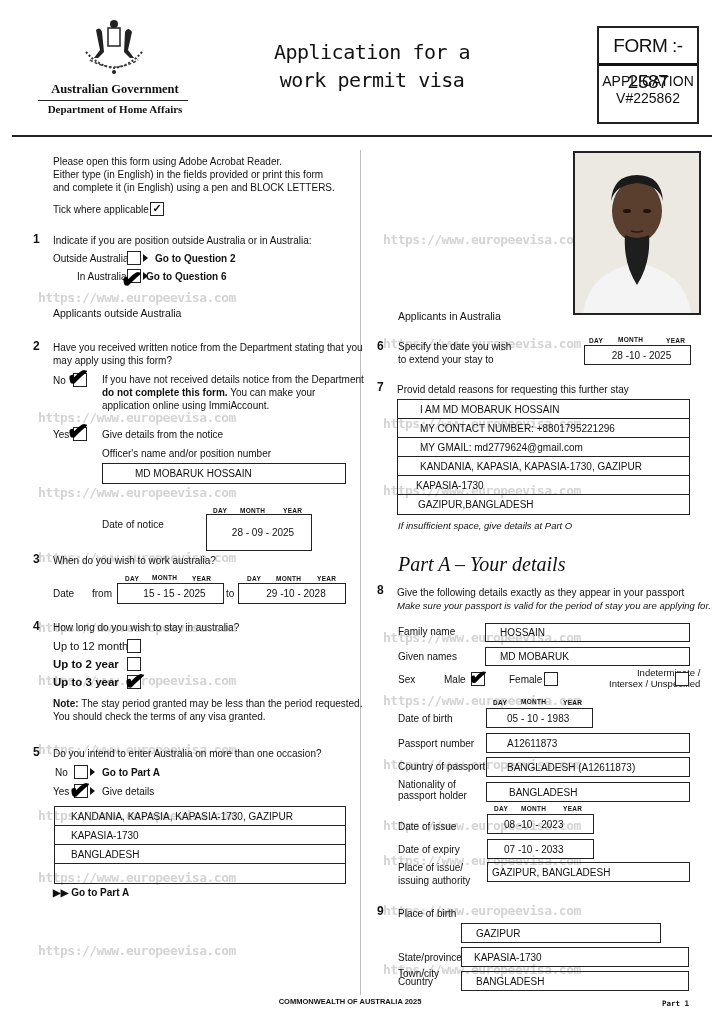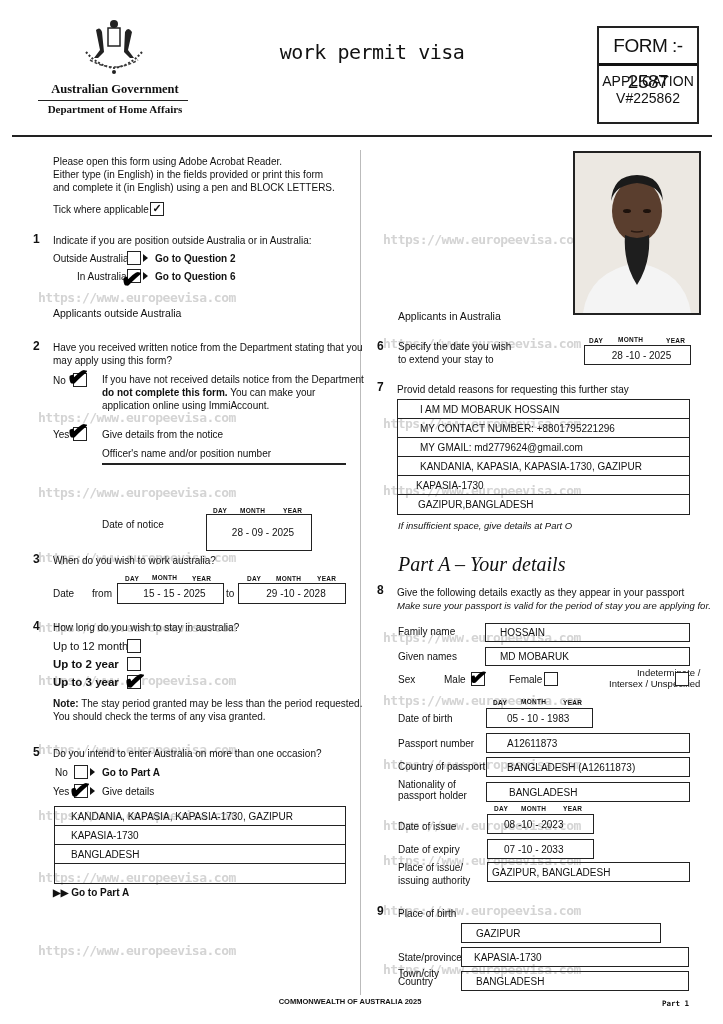--- a/index.html
+++ b/index.html
@@ -56,20 +56,21 @@
   <path d="M54 14 Q50 8 47 14 L46 34 L52 40 L56 40 L50 32 Z" fill="#222"></path>
   <path d="M8 34 Q20 48 36 50 Q52 48 64 34" fill="none" stroke="#333" stroke-width="2" stroke-dasharray="2 2"></path>
   <path d="M12 42 Q36 56 60 42" fill="none" stroke="#444" stroke-width="1.5" stroke-dasharray="3 2"></path>
   <circle cx="36" cy="54" r="2" fill="#222"></circle>
 </svg>
 <div class="gov-name">Australian Government</div>
 <div class="gov-rule"></div>
 <div class="gov-dept">Department of Home Affairs</div>
 
 <div class="main-title">
+  <div>Application for a</div>
   <div>work permit visa</div>
 </div>
 
 <div class="form-box">
   <div class="form-no">FORM :- 2587</div>
   <div class="form-app">
     <div>APPLICATION</div>
     <div>V#225862</div>
   </div>
 </div>
@@ -108,39 +109,40 @@
 <div class="qn" style="left:33px;top:232px;">1</div>
 <div class="t" style="left:53px;top:234px;">Indicate if you are position outside Australia or in Australia:</div>
 <div class="t" style="left:53px;top:252px;">Outside Australia</div>
 <div class="cb" style="left:127px;top:251px;"></div>
 <div class="arrow" style="left:143px;top:254px;"></div>
 <div class="t tb" style="left:155px;top:252px;">Go to Question 2</div>
 <div class="t" style="left:77px;top:270px;">In Australia</div>
 <div class="cb" style="left:127px;top:269px;"></div>
 <div class="tick" style="left:121px;top:266px;">✔</div>
 <div class="arrow" style="left:143px;top:272px;"></div>
-<div class="t tb" style="left:155px;top:270px;">Go to Question 6</div>
+<div class="t tb" style="left:146px;top:270px;">Go to Question 6</div>
 
 <div class="t" style="left:53px;top:307px;font-size:10.5px;">Applicants outside Australia</div>
 
 <div class="qn" style="left:33px;top:339px;">2</div>
 <div class="t" style="left:53px;top:341px;">Have you received written notice from the Department stating that you</div>
 <div class="t" style="left:53px;top:354px;">may apply using this form?</div>
 <div class="t" style="left:53px;top:374px;">No</div>
 <div class="cb" style="left:73px;top:373px;"></div>
 <div class="tick" style="left:67px;top:364px;">✔</div>
 <div class="t" style="left:102px;top:373px;">If you have not received details notice from the Department</div>
 <div class="t" style="left:102px;top:386px;"><b>do not complete this form.</b><span> You can make your</span></div>
 <div class="t" style="left:102px;top:399px;">application online using ImmiAccount.</div>
 <div class="t" style="left:53px;top:428px;">Yes</div>
 <div class="cb" style="left:73px;top:427px;"></div>
 <div class="tick" style="left:67px;top:418px;">✔</div>
 <div class="t" style="left:102px;top:428px;">Give details from the notice</div>
 <div class="t" style="left:102px;top:447px;">Officer's name and/or position number</div>
 <div class="stack" style="left:102px;top:463px;width:244px;">
+  <div class="row" style="padding-left:32px;">MD MOBARUK HOSSAIN</div>
 </div>
 <div class="abs lbl-sm" style="left:213px;top:507px;">DAY</div>
 <div class="abs lbl-sm" style="left:240px;top:507px;">MONTH</div>
 <div class="abs lbl-sm" style="left:283px;top:507px;">YEAR</div>
 <div class="t" style="left:102px;top:518px;">Date of notice</div>
 <div class="field field-c" style="left:206px;top:514px;width:106px;height:37px;">28 - 09 - 2025</div>
 
 <div class="qn" style="left:33px;top:552px;">3</div>
 <div class="t" style="left:53px;top:554px;">When do you wish to work australia?</div>
 <div class="abs lbl-sm" style="left:125px;top:575px;">DAY</div>

